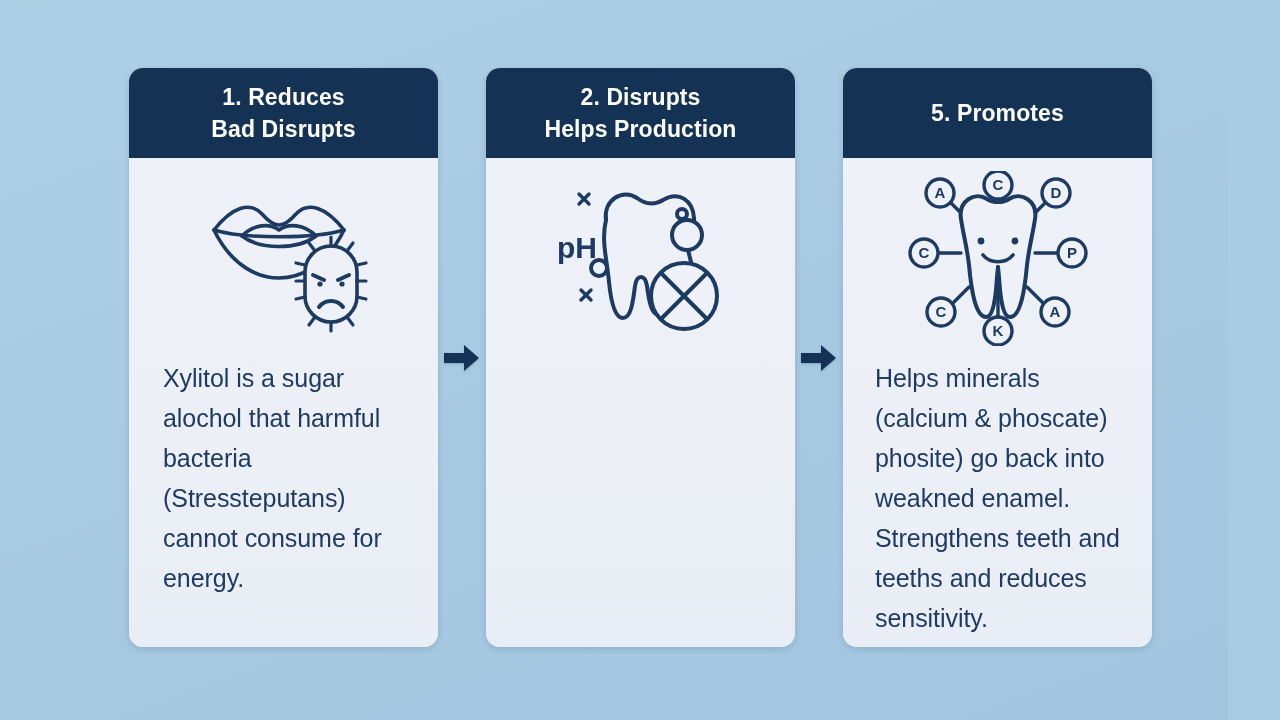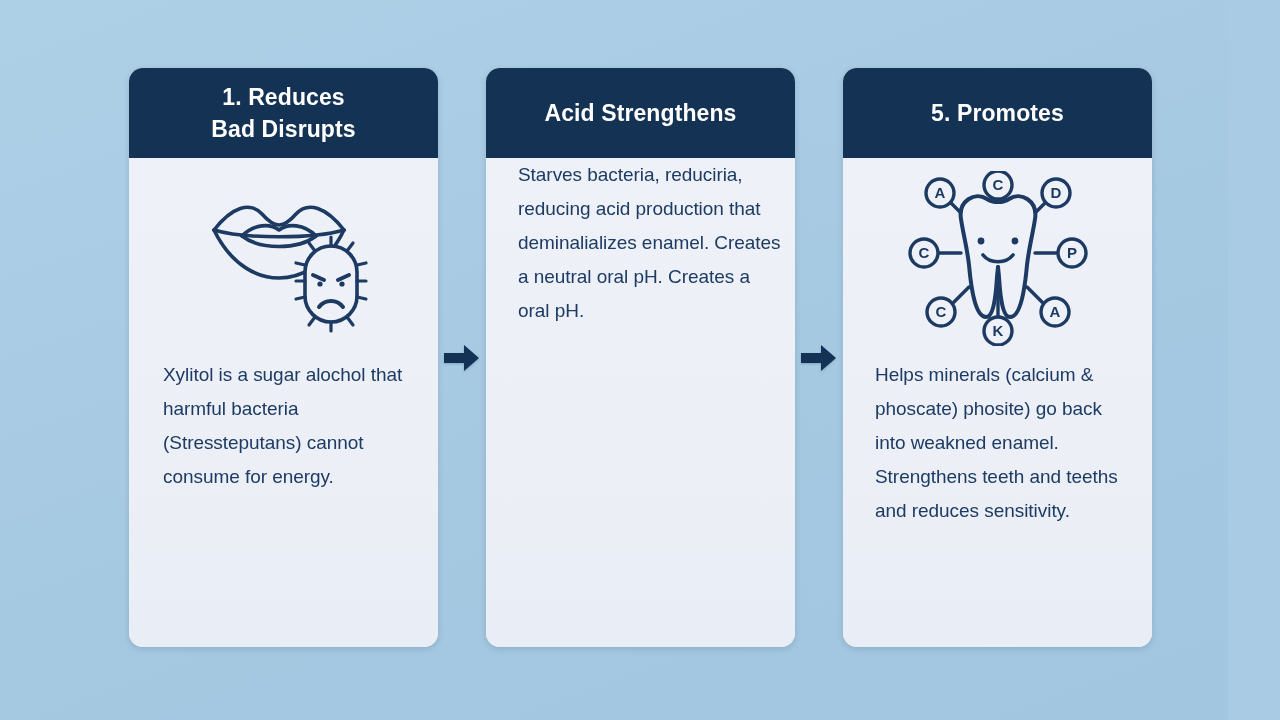--- a/index.html
+++ b/index.html
@@ -81,22 +81,22 @@
     width: 100%;
     display: flex;
     align-items: center;
     justify-content: center;
   }
 
   .card-text {
     width: 100%;
     padding: 0 26px 0 34px;
     color: #1d3b63;
-    font-size: 19px;
-    line-height: 34px;
+    font-size: 25px;
+    line-height: 40px;
     letter-spacing: -0.05px;
   }
 
   
   .arrow-slot {
     flex: 1 1 auto;
     display: flex;
     align-items: center;
     justify-content: center;
   }
@@ -162,24 +162,50 @@
     </div>
 
     <div class="arrow-slot">
       <svg width="38" height="30" viewBox="0 0 38 30" aria-hidden="true">
         <path d="M1 10 H21 V2 L36 15 L21 28 V20 H1 Z" fill="#143254"></path>
       </svg>
     </div>
 
     <div class="card c2">
       <div class="card-header">
-        <div class="hline">Acid Strengthens</div>
+        <div class="hline">2. Disrupts</div>
+        <div class="hline">Helps Production</div>
       </div>
       <div class="card-body">
-        <div class="card-text">Starves bacteria, reduciria, reducing acid production that deminalializes enamel. Creates a neutral oral pH. Creates a oral pH.</div>
+        <div class="icon-slot">
+          <svg width="180" height="160" viewBox="0 0 180 160" fill="none" stroke="#1c3a62" stroke-width="4" stroke-linecap="round" stroke-linejoin="round">
+
+            <path d="M55 42 C52 22 72 10 86 20 C94 26 102 28 112 22 C128 13 142 22 143 40 C144 52 140 58 137 66"></path>
+            <path d="M55 42 C50 62 56 82 58 104 C60 124 64 140 72 140 C80 140 82 124 84 108 C86 96 94 96 96 108 C98 124 101 138 108 136"></path>
+
+            <text x="6" y="80" font-family="Liberation Sans, sans-serif" font-size="30" font-weight="bold" fill="#1c3a62" stroke="none">pH</text>
+
+            <g stroke-width="3.4">
+              <path d="M28 16 L38 26"></path>
+                <path d="M38 16 L28 26"></path>
+              <path d="M30 112 L40 122"></path>
+                <path d="M40 112 L30 122"></path>
+            </g>
+
+            <circle cx="48" cy="90" r="8" fill="#eef1f7"></circle>
+            <circle cx="131" cy="36" r="5" fill="#eef1f7"></circle>
+            <circle cx="136" cy="57" r="15" fill="#eef1f7"></circle>
+
+            <path d="M137 72 L142 92"></path>
+
+            <circle cx="133" cy="118" r="33" fill="#eef1f7"></circle>
+            <path d="M110 95 L156 141"></path>
+            <path d="M156 95 L110 141"></path>
+          </svg>
+        </div>
       </div>
     </div>
 
     <div class="arrow-slot">
       <svg width="38" height="30" viewBox="0 0 38 30" aria-hidden="true">
         <path d="M1 10 H21 V2 L36 15 L21 28 V20 H1 Z" fill="#143254"></path>
       </svg>
     </div>
 
     <div class="card c3">

